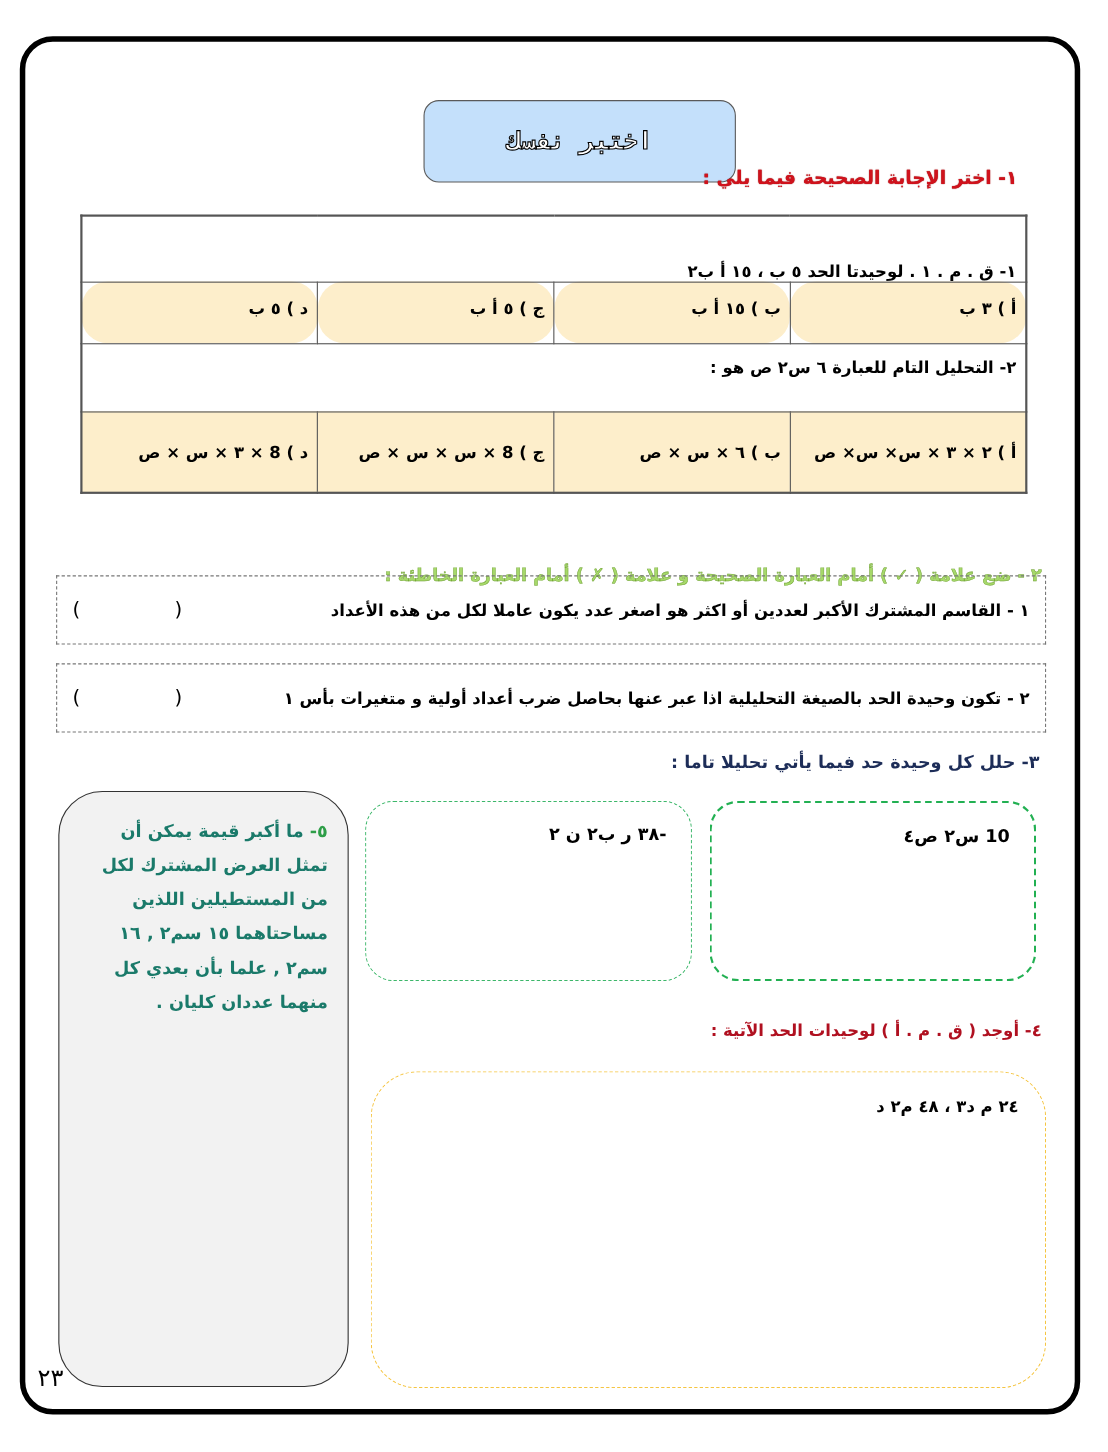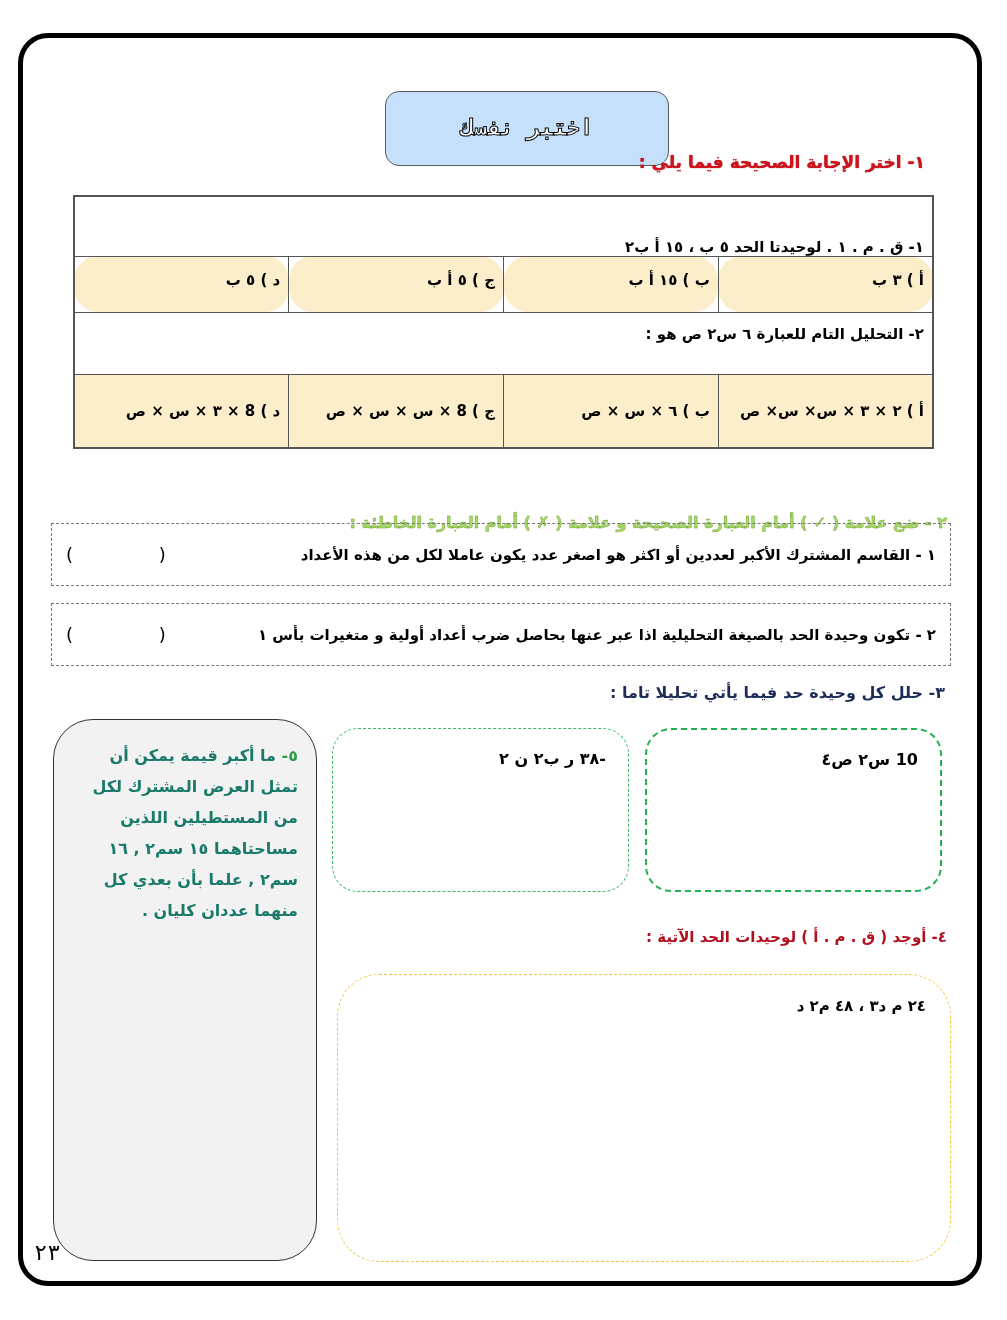--- a/index.html
+++ b/index.html
@@ -64,21 +64,21 @@
     }
     .side-box .num { color: #2e9e48; }
 
     .gcf-box {
       position: absolute; left: 337px; top: 974px; width: 614px; height: 288px;
       border: 1.5px dashed #f5c542; border-radius: 42px; padding: 22px 24px;
       direction: rtl; font-size: 15px; font-weight: bold;
     }
 
     .page-num {
-      position: absolute; left: 34px; top: 1240px; font-size: 22px; font-family: Liberation Mono, monospace;
+      position: absolute; left: 34px; top: 1240px; font-size: 22px; font-family: Liberation Sans, sans-serif;
     }
   </style>
 </head>
 <body>
 
 <div class="frame"></div>
 
 <div class="title-box">اختبر نفسك</div>
 
 <div class="heading h-red">١-   اختر الإجابة الصحيحة فيما يلي :</div>

